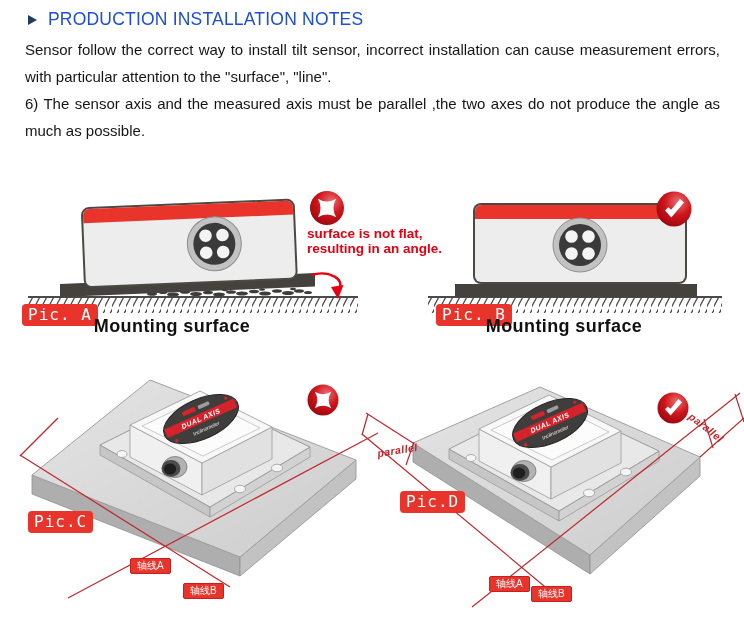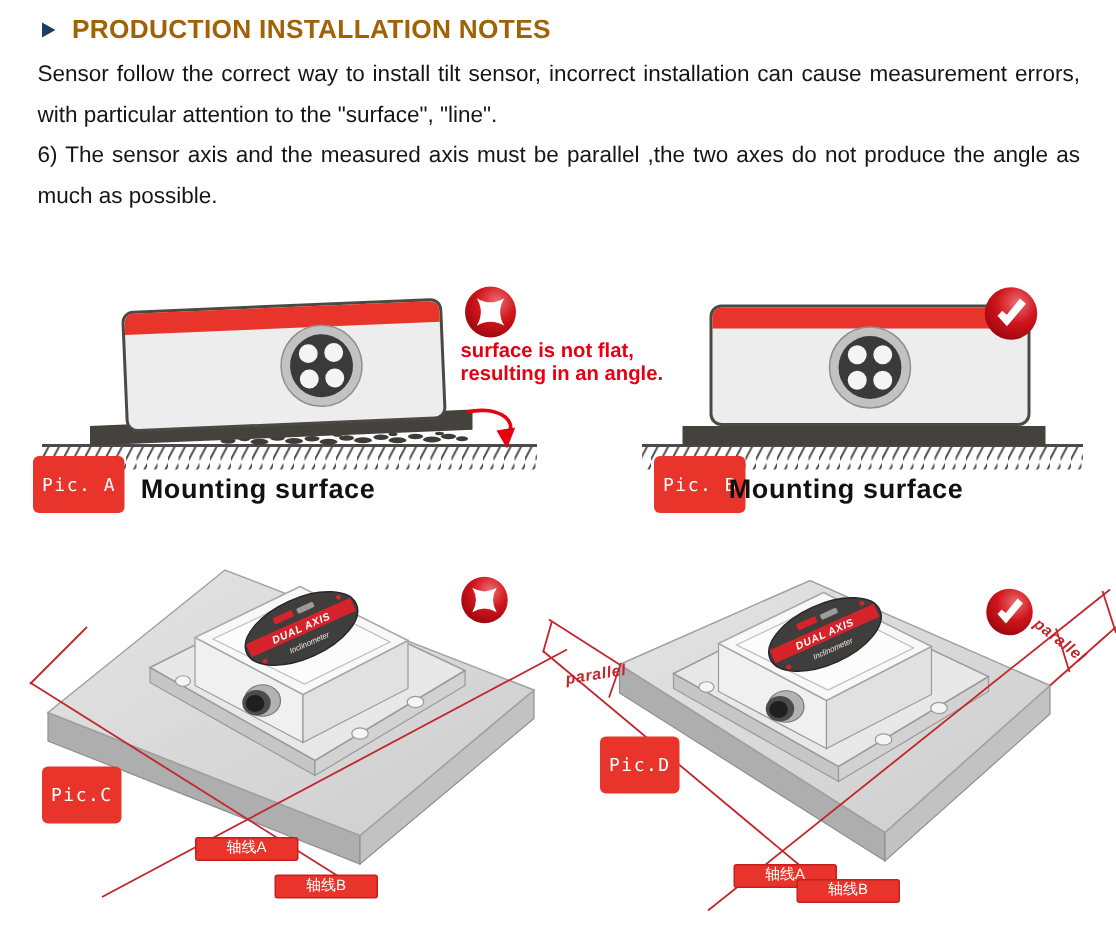--- a/index.html
+++ b/index.html
@@ -2,31 +2,31 @@
 <html><head>
 <meta charset="utf-8">
 <style>
   html,body{margin:0;padding:0;}
   .page{position:relative;width:744px;height:618px;background:#ffffff;overflow:hidden;
         font-family:"Liberation Sans",sans-serif;color:#151515;}
   .content{padding:9px 24px 0 25px;}
   .title-row{display:flex;align-items:center;gap:11px;margin:0 0 6px 3px;}
   .tri{width:0;height:0;border-left:9px solid #1d3e5e;border-top:5.5px solid transparent;
        border-bottom:5.5px solid transparent;}
-  h1{font-size:17.5px;color:#a16207;margin:0;letter-spacing:0.2px;font-weight:bold;}
+  h1{font-size:17.5px;color:#1d4ed8;margin:0;letter-spacing:0.2px;font-weight:normal;}
   .para{margin:0;font-size:15px;line-height:27px;text-align:justify;}
   .abs{position:absolute;}
   .pic-label{position:absolute;background:#e8342b;color:#fff;
-        font-family:"DejaVu Sans Mono",monospace;font-size:12px;line-height:1;
-        padding:13px 6px;border-radius:4px;letter-spacing:1px;}
+        font-family:"DejaVu Sans Mono",monospace;font-size:16px;line-height:1;
+        padding:3px 6px;border-radius:4px;letter-spacing:1px;}
   .caption{position:absolute;text-align:center;font-weight:bold;font-size:18px;color:#111;
         letter-spacing:0.4px;}
   .annotation{position:absolute;color:#e60012;font-weight:bold;font-size:13.5px;line-height:15px;}
   .axis-label{position:absolute;background:#e8342b;color:#fff;font-size:10px;line-height:1;
-        padding:2px 20px;border-radius:2px;border:1px solid #c51f1f;}
+        padding:2px 6px;border-radius:2px;border:1px solid #c51f1f;}
   .parallel{position:absolute;color:#c0262c;font-weight:bold;font-style:italic;font-size:10.5px;
         letter-spacing:0.5px;}
 </style>
 </head>
 <body>
 
 <div class="page">
 
   <div class="content">
     <div class="title-row">

